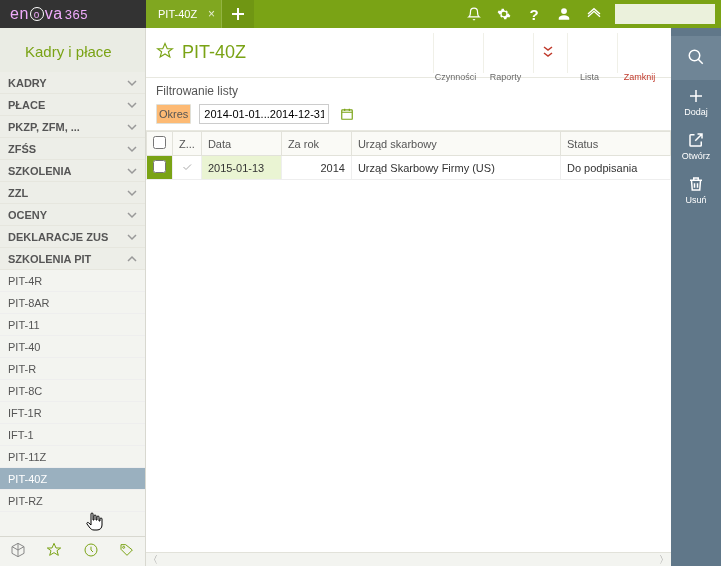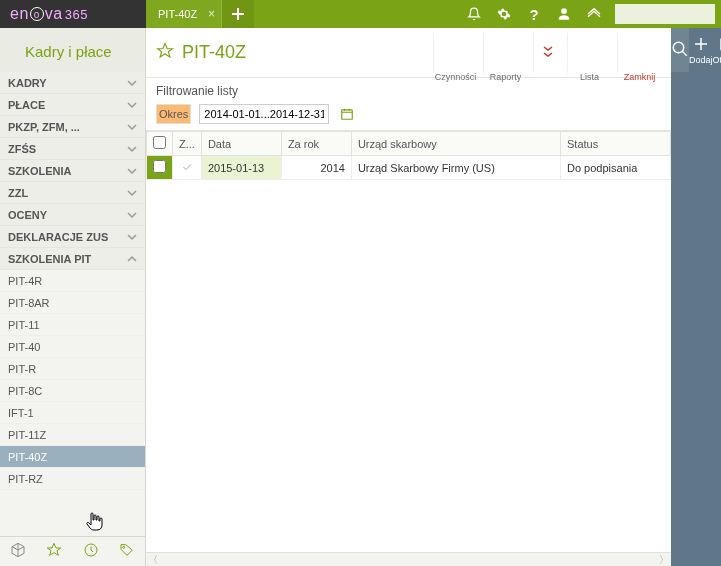--- a/index.html
+++ b/index.html
@@ -57,21 +57,21 @@
   .grid td.sel { background: #eaf4d3; }
   .grid input[type=checkbox] { accent-color: #7aa315; }
   .row-selected td { background: #fff; }
   .row-selected td.chk { background: #7aa315; }
   .row-selected td.chk input { accent-color: #fff; }
 
   .hscroll { height: 14px; background: #f3f4f0; display: flex; align-items: center; justify-content: space-between; padding: 0 2px; font-size: 10px; color: #888; border-top: 1px solid #e2e2da; }
   .hscroll .sc-btn { cursor: pointer; }
 
   
-  .rail { width: 50px; background: #607789; display: flex; gap: 0; }
+  .rail { width: 50px; background: #607789; display: flex; flex-direction: column; align-items: center; padding-top: 8px; gap: 0; }
   .rail .rbtn { width: 50px; height: 44px; display: flex; flex-direction: column; align-items: center; justify-content: center; color: #fff; font-size: 9px; cursor: pointer; }
   .rail .rbtn svg { margin-bottom: 2px; }
   .rail .rbtn.search { background: #6f8596; }
 
 </style>
 </head>
 <body>
 
 <div class="topbar">
   <div class="logo">
@@ -177,20 +177,21 @@
             <path d="M1 7l4-4 4 4" fill="none" stroke="#999" stroke-width="1.5"></path>
           </svg>
         </div>
 
       <div class="sub"><span>PIT-4R</span></div>
       <div class="sub"><span>PIT-8AR</span></div>
       <div class="sub"><span>PIT-11</span></div>
       <div class="sub"><span>PIT-40</span></div>
       <div class="sub"><span>PIT-R</span></div>
       <div class="sub"><span>PIT-8C</span></div>
+      <div class="sub"><span>IFT-1R</span></div>
       <div class="sub"><span>IFT-1</span></div>
       <div class="sub"><span>PIT-11Z</span></div>
       <div class="sub selected"><span>PIT-40Z</span></div>
       <div class="sub"><span>PIT-RZ</span></div>
     </div>
     <div class="bottom-icons">
       <span class="bi" style="color:#888"><svg width="16" height="16" viewBox="0 0 24 24" fill="none" stroke="currentColor" stroke-width="1.5">
             <path d="M12 2l9 5v10l-9 5-9-5V7l9-5zM12 2v20M3 7l9 5 9-5"></path>
           </svg></span>
       <span class="bi"><svg width="16" height="16" viewBox="0 0 24 24" fill="none" stroke="currentColor" stroke-width="1.5">

